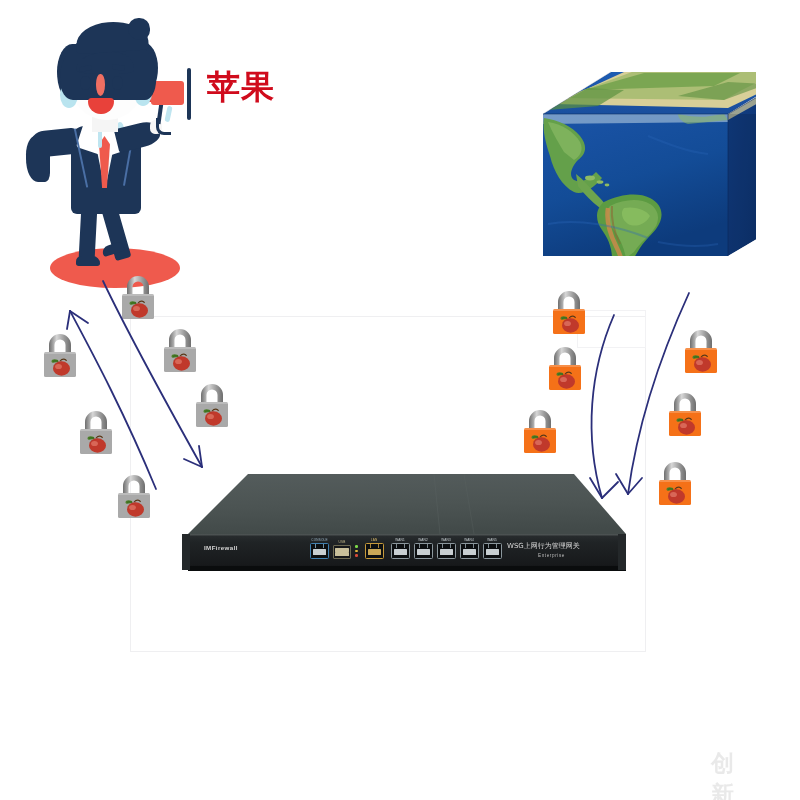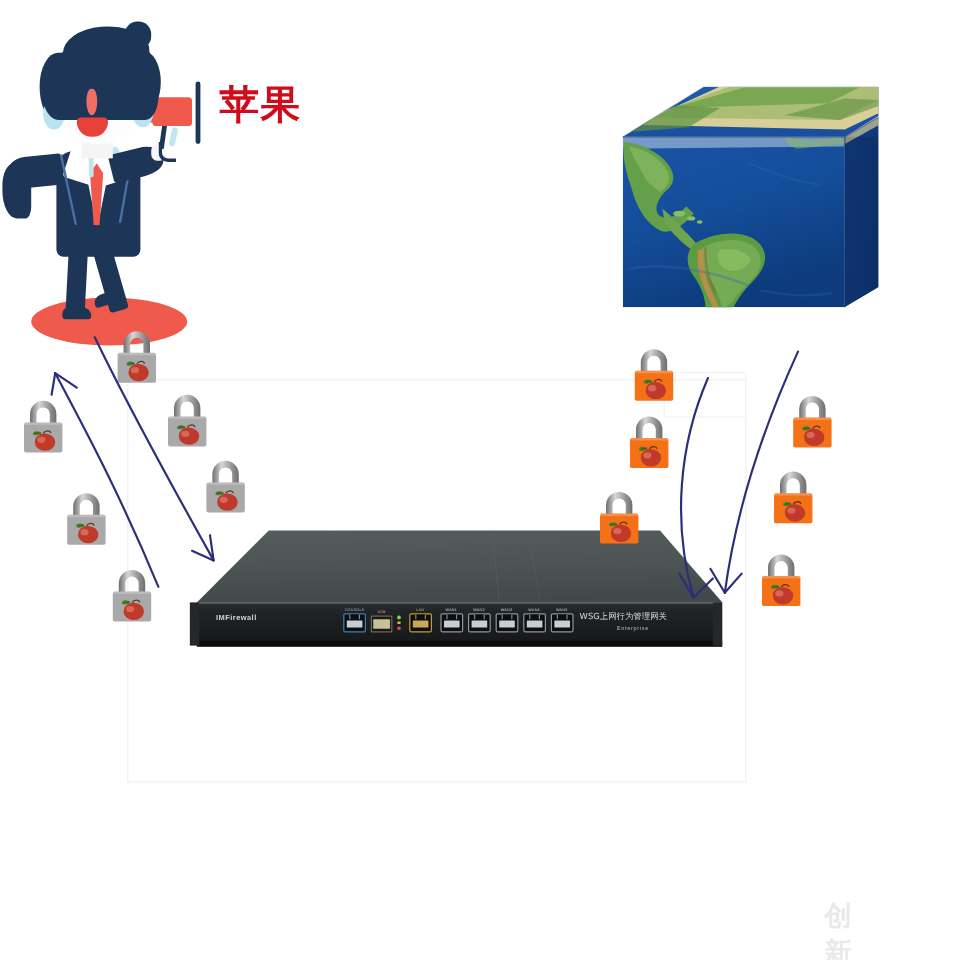--- a/index.html
+++ b/index.html
@@ -9,20 +9,21 @@
   }
   body {
     font-family: "Liberation Sans", sans-serif;
   }
   #canvas {
     position: relative;
     width: 732px;
     height: 800px;
     background: #ffffff;
     overflow: hidden;
+    margin-left: 24px;
   }
 
   
   .abs { position: absolute; }
 
   
   #person-figure {
     left: 0px; top: 18px;
     width: 188px; height: 252px;
     background: #ffffff;
@@ -216,21 +217,21 @@
 
   
   #earth-cube-wrap {
     left: 504px; top: 56px; width: 278px; height: 218px;
     background: #ffffff;
   }
   #earth-cube { position: absolute; inset: 0; }
 
   
   #firewall-device {
-    left: 158px; top: 436px; width: 444px; height: 110px;
+    left: 158px; top: 468px; width: 444px; height: 110px;
   }
 
   
   .padlock { width: 44px; height: 48px; }
   .padlock svg { display: block; width: 100%; height: 100%; }
 
   
   #annotation-layer {
     left: 0; top: 0; width: 800px; height: 800px;
     pointer-events: none;

